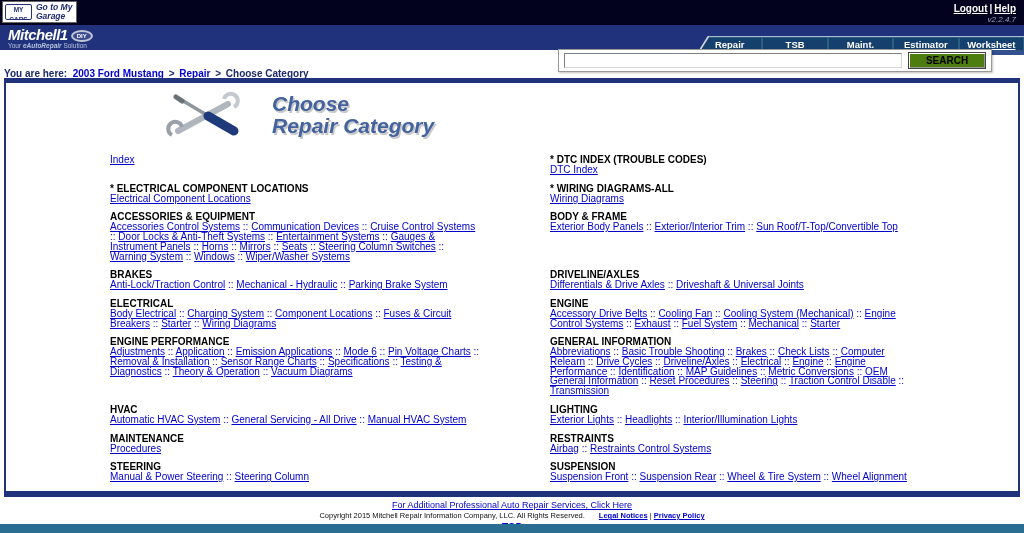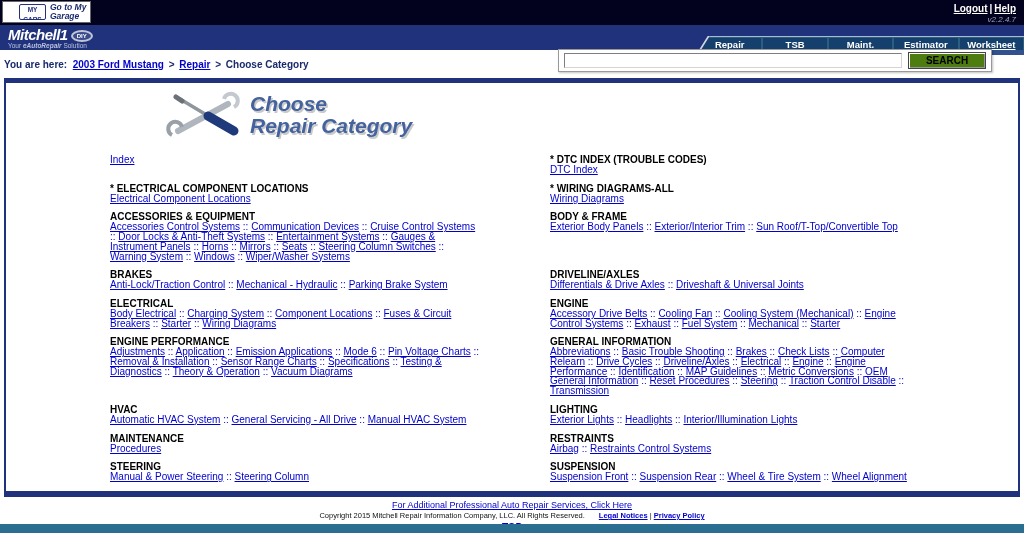--- a/index.html
+++ b/index.html
@@ -7,21 +7,21 @@
   body {
     width:1024px; height:533px; position:relative; overflow:hidden;
     background:#ffffff; font-family:"Liberation Sans", sans-serif;
   }
   a { cursor:pointer; }
 
   
   .topbar { height:25px; background:#02021e; position:relative; }
   .mycars-btn {
     position:absolute; left:2px; top:1px; height:22px; background:#fff;
-    border:1px solid #666; display:flex; align-items:center; gap:4px; padding:1px 4px 1px 16px;
+    border:1px solid #666; display:flex; align-items:center; gap:4px; padding:1px 4px 1px 2px;
     cursor:pointer;
   }
   .plate {
     width:27px; height:16px; border:1px solid #23317c; border-radius:2px; background:#fdfdfd;
     display:flex; flex-direction:column; overflow:hidden;
   }
   .plate-top { height:4px; background:#23317c; }
   .plate-txt { font-size:6.5px; font-weight:bold; color:#23317c; text-align:center; line-height:10px; }
   .garage-label { font-size:8.5px; font-weight:bold; font-style:italic; color:#1a2a6b; line-height:9px; }
   .toplinks { position:absolute; right:8px; top:3px; text-align:right; font-size:10px; font-weight:bold; color:#fff; }
@@ -52,21 +52,21 @@
   }
   .tab {
     flex:1; margin:1px 1px 0 1px; background:#15406e;
     display:flex; align-items:center; justify-content:center; cursor:pointer;
   }
   .tab-label { color:#ffffff; font-weight:bold; font-size:9.5px; text-decoration:underline; }
   .substrip { position:absolute; top:50px; left:712px; right:0; height:5px; background:#33518c; z-index:2; }
 
   
   .breadcrumb {
-    height:28px; background:#fff; padding:9px 0 0 4px;
+    height:28px; background:#fff; padding:18px 0 0 4px;
     font-size:10px; font-weight:bold; color:#1a2a6b;
   }
   .breadcrumb a { color:#0000cc; text-decoration:underline; }
   .breadcrumb .sep { padding:0 2px; }
   .searchbox {
     position:absolute; top:49px; left:558px; width:434px; height:23px; z-index:4;
     background:#ffffff; border:1px solid #999; box-shadow:1px 1px 2px rgba(0,0,0,0.25);
     display:flex; align-items:center; padding:0 5px; gap:6px;
   }
   .search-input {
@@ -79,21 +79,21 @@
     font-size:10px; font-weight:bold; color:#000; font-family:"Liberation Sans", sans-serif;
     line-height:14px; text-align:center; cursor:pointer; padding:0;
   }
 
   
   .main-box {
     position:absolute; top:78px; left:4px; width:1016px; height:419px;
     background:#fff; border:2px solid #20327b; border-top-width:5px; border-bottom-width:6px;
     overflow:hidden;
   }
-  .hero { display:flex; align-items:flex-start; gap:4px; margin:8px 0 0 158px; height:50px; }
+  .hero { display:flex; align-items:flex-start; gap:26px; margin:8px 0 0 158px; height:50px; }
   .hero-title {
     font-size:21px; line-height:22px; font-weight:bold; font-style:italic;
     color:#44639e; text-shadow:1.5px 1.5px 0 #c9c9c9; padding-top:2px;
   }
 
   
   .catgrid { margin:14px 0 0 104px; }
   .cat-row { display:flex; margin-bottom:9px; }
   .cat-cell { width:440px; }
   .cat-cell.right { width:420px; }

